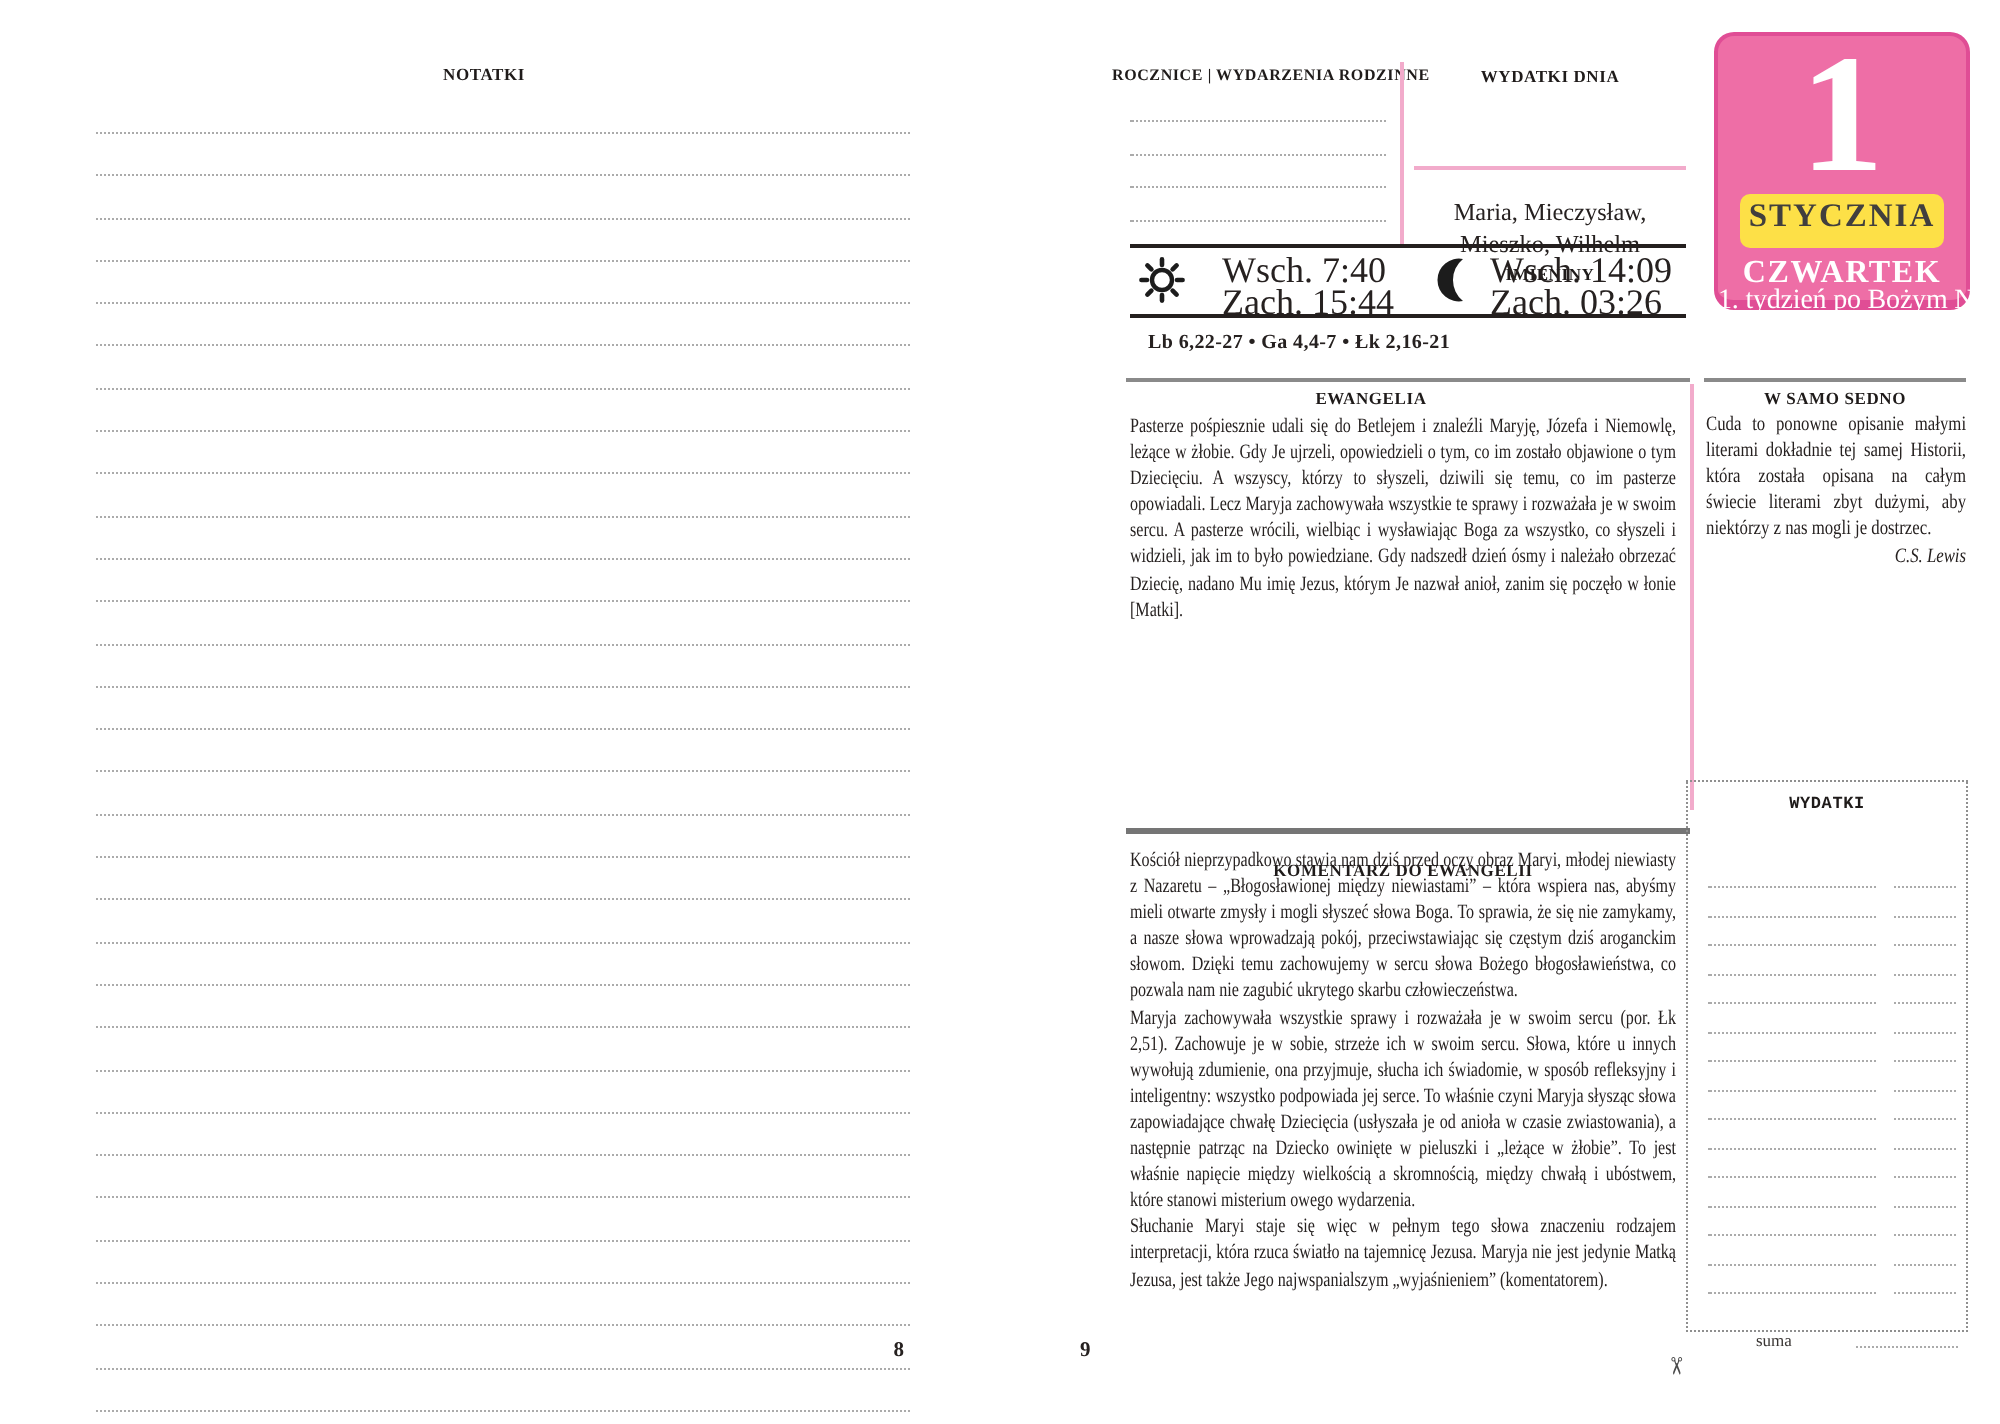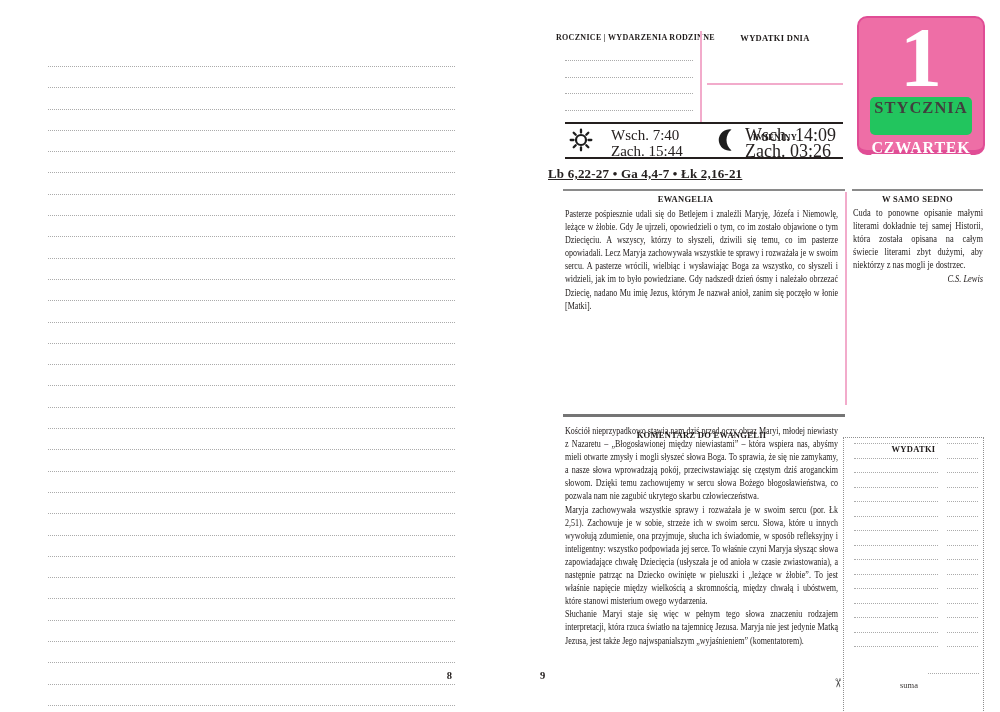--- a/index.html
+++ b/index.html
@@ -26,74 +26,75 @@
   #patron-title{left:705px;top:33px;width:140px;}
   #patron-text{left:701px;top:45px;width:148px;font-size:12.2px;line-height:15.5px;}
   #patron-rule{left:707px;top:83px;width:136px;height:2px;background:var(--pink-light,#f2abcb);}
   #namedays-title{left:705px;top:88px;width:140px;margin-top:44px;}
   #namedays-text{left:701px;top:99px;width:148px;font-size:12.2px;line-height:15.5px;}
 
   .rule-black{background:#241f1e;height:2px;}
   #rule-b1{left:565px;top:122px;width:278px;}
   #rule-b2{left:565px;top:157px;width:278px;}
   #sun-icon{left:569px;top:128px;}
-  #sun-times{left:611px;top:128px;font-size:15px;line-height:15.5px;}
+  #sun-times{left:611px;top:128px;font-size:18px;line-height:15.5px;}
   #moon-icon{left:716px;top:128px;}
   #moon-times{left:745px;top:128px;font-size:18px;line-height:15.5px;}
-  #readings{left:548px;top:166px;font-size:13px;font-weight:bold;letter-spacing:.2px;text-decoration:underline;}
+  #readings{left:574px;top:166px;font-size:10px;font-weight:bold;letter-spacing:.2px;}
 
   .rule-gray{background:#8a8a8a;height:1.5px;}
   #rule-g1{left:563px;top:189px;width:282px;}
   #rule-g3{left:852px;top:189px;width:131px;}
   #rule-g2{left:563px;top:414px;width:282px;height:2.5px;background:#757575;}
 
   #gospel-title{left:549px;top:194px;width:273px;text-align:center;}
   #gospel-wrap{left:565px;top:207px;}
   #commentary-title{left:565px;top:430px;width:273px;}
   #commentary-wrap{left:565px;top:424px;}
   .cond79{width:346px;transform:scaleX(.789);transform-origin:0 0;
           font-size:10.2px;line-height:13.1px;text-align:justify;}
   .para{margin:0;}
 
   
   #date-box{left:857px;top:16px;width:128px;height:139px;box-sizing:border-box;
             background:var(--pink,#ee6ea6);border:2px solid var(--pink-border,#e04d95);
             border-bottom-width:5px;border-radius:10px;text-align:center;color:#fff;}
   #day-number{font-size:84px;line-height:74px;font-weight:bold;margin-top:3px;}
-  #month-pill{margin:2px auto 0;width:102px;height:38px;background:#22c55e;border-radius:5px;
+  #month-pill{margin:2px auto 0;width:102px;height:27px;background:#fde047;border-radius:5px;
               color:#413f3e;font-weight:bold;font-size:16.5px;line-height:21px;letter-spacing:1px;}
-  #weekday{font-size:16px;font-weight:bold;letter-spacing:.8px;line-height:17px;margin-top:4px;text-decoration:underline;}
+  #weekday{font-size:16px;font-weight:bold;letter-spacing:.8px;line-height:17px;margin-top:4px;}
   #week-info{font-size:14px;line-height:11px;letter-spacing:-.1px;margin-top:0;white-space:nowrap;}
 
   
   #insight-title{left:852px;top:194px;width:131px;}
   #insight-wrap{left:853px;top:207px;}
   .cond82{width:158px;transform:scaleX(.823);transform-origin:0 0;
           font-size:10.2px;line-height:12.9px;text-align:justify;}
   #insight-author{font-style:italic;text-align:right;margin-top:1px;}
   #vline-mid{left:845px;top:192px;width:2px;height:213px;background:var(--pink-light,#f2abcb);}
 
   
-  #expenses-box{left:843px;top:437px;width:141px;height:276px;box-sizing:border-box;
-                border:1px dotted #8f8f8f;}
+  #expenses-box{left:843px;top:390px;width:141px;height:276px;box-sizing:border-box;
+                border:1px dotted #8f8f8f;font-family:Liberation Mono, monospace;}
   #expenses-title{margin-top:6px;}
   #expense-rows{left:854px;top:443px;width:124px;}
   .exp-row{height:14.5px;display:flex;justify-content:space-between;align-items:flex-start;}
   .exp-l{width:84px;height:0;border-top:1px dotted #ababab;}
   .exp-r{width:31px;height:0;border-top:1px dotted #ababab;}
-  #suma-label{left:878px;top:665px;width:40px;text-align:right;font-size:8.5px;color:#3a3634;margin-top:15px;}
+  #suma-label{left:878px;top:665px;width:40px;font-size:8.5px;color:#3a3634;}
   #suma-line{left:928px;top:673px;width:51px;height:0;border-top:1px dotted #ababab;}
   #scissors{left:833px;top:676px;font-size:12px;color:#4a4a4a;
             transform:rotate(90deg);font-family:"DejaVu Sans",sans-serif;}
 </style>
 </head>
 <body>
 
 <div class="canvas" style="--pink: #ee6ea6; --pink-border: #e04d95; --pink-light: #f2abcb; --ink: #262120;">
 
+  <div class="abs hdr" id="notes-title">NOTATKI</div>
   <div class="abs" id="notes-lines">
     <div class="nline"></div>
   <div class="nline"></div>
       <div class="nline"></div>
       <div class="nline"></div>
       <div class="nline"></div>
       <div class="nline"></div>
       <div class="nline"></div>
       <div class="nline"></div>
       <div class="nline"></div>
@@ -127,20 +128,24 @@
     <div class="aline"></div>
   <div class="aline"></div>
       <div class="aline"></div>
       <div class="aline"></div>
     </div>
   <div class="abs" id="vline-top"></div>
 
   <div class="abs hdr" id="patron-title">WYDATKI DNIA</div>
   <div class="abs" id="patron-rule"></div>
   <div class="abs hdr" id="namedays-title">IMIENINY</div>
+  <div class="abs center" id="namedays-text">
+    <div>Maria, Mieczysław,</div>
+    <div>Mieszko, Wilhelm</div>
+  </div>
 
   <div class="abs rule-black" id="rule-b1"></div>
   <div class="abs" id="sun-icon">
     <svg width="24" height="24" viewBox="0 0 24 24">
       <circle cx="12" cy="12" r="5" fill="none" stroke="#1c1c1c" stroke-width="2.2"></circle>
       <g stroke="#1c1c1c" stroke-width="2.3" stroke-linecap="round">
         <line x1="19.5" y1="12" x2="22.3" y2="12"></line>
           <line x1="1.7" y1="12" x2="4.5" y2="12"></line>
         <line x1="12" y1="19.5" x2="12" y2="22.3"></line>
           <line x1="12" y1="1.7" x2="12" y2="4.5"></line>

